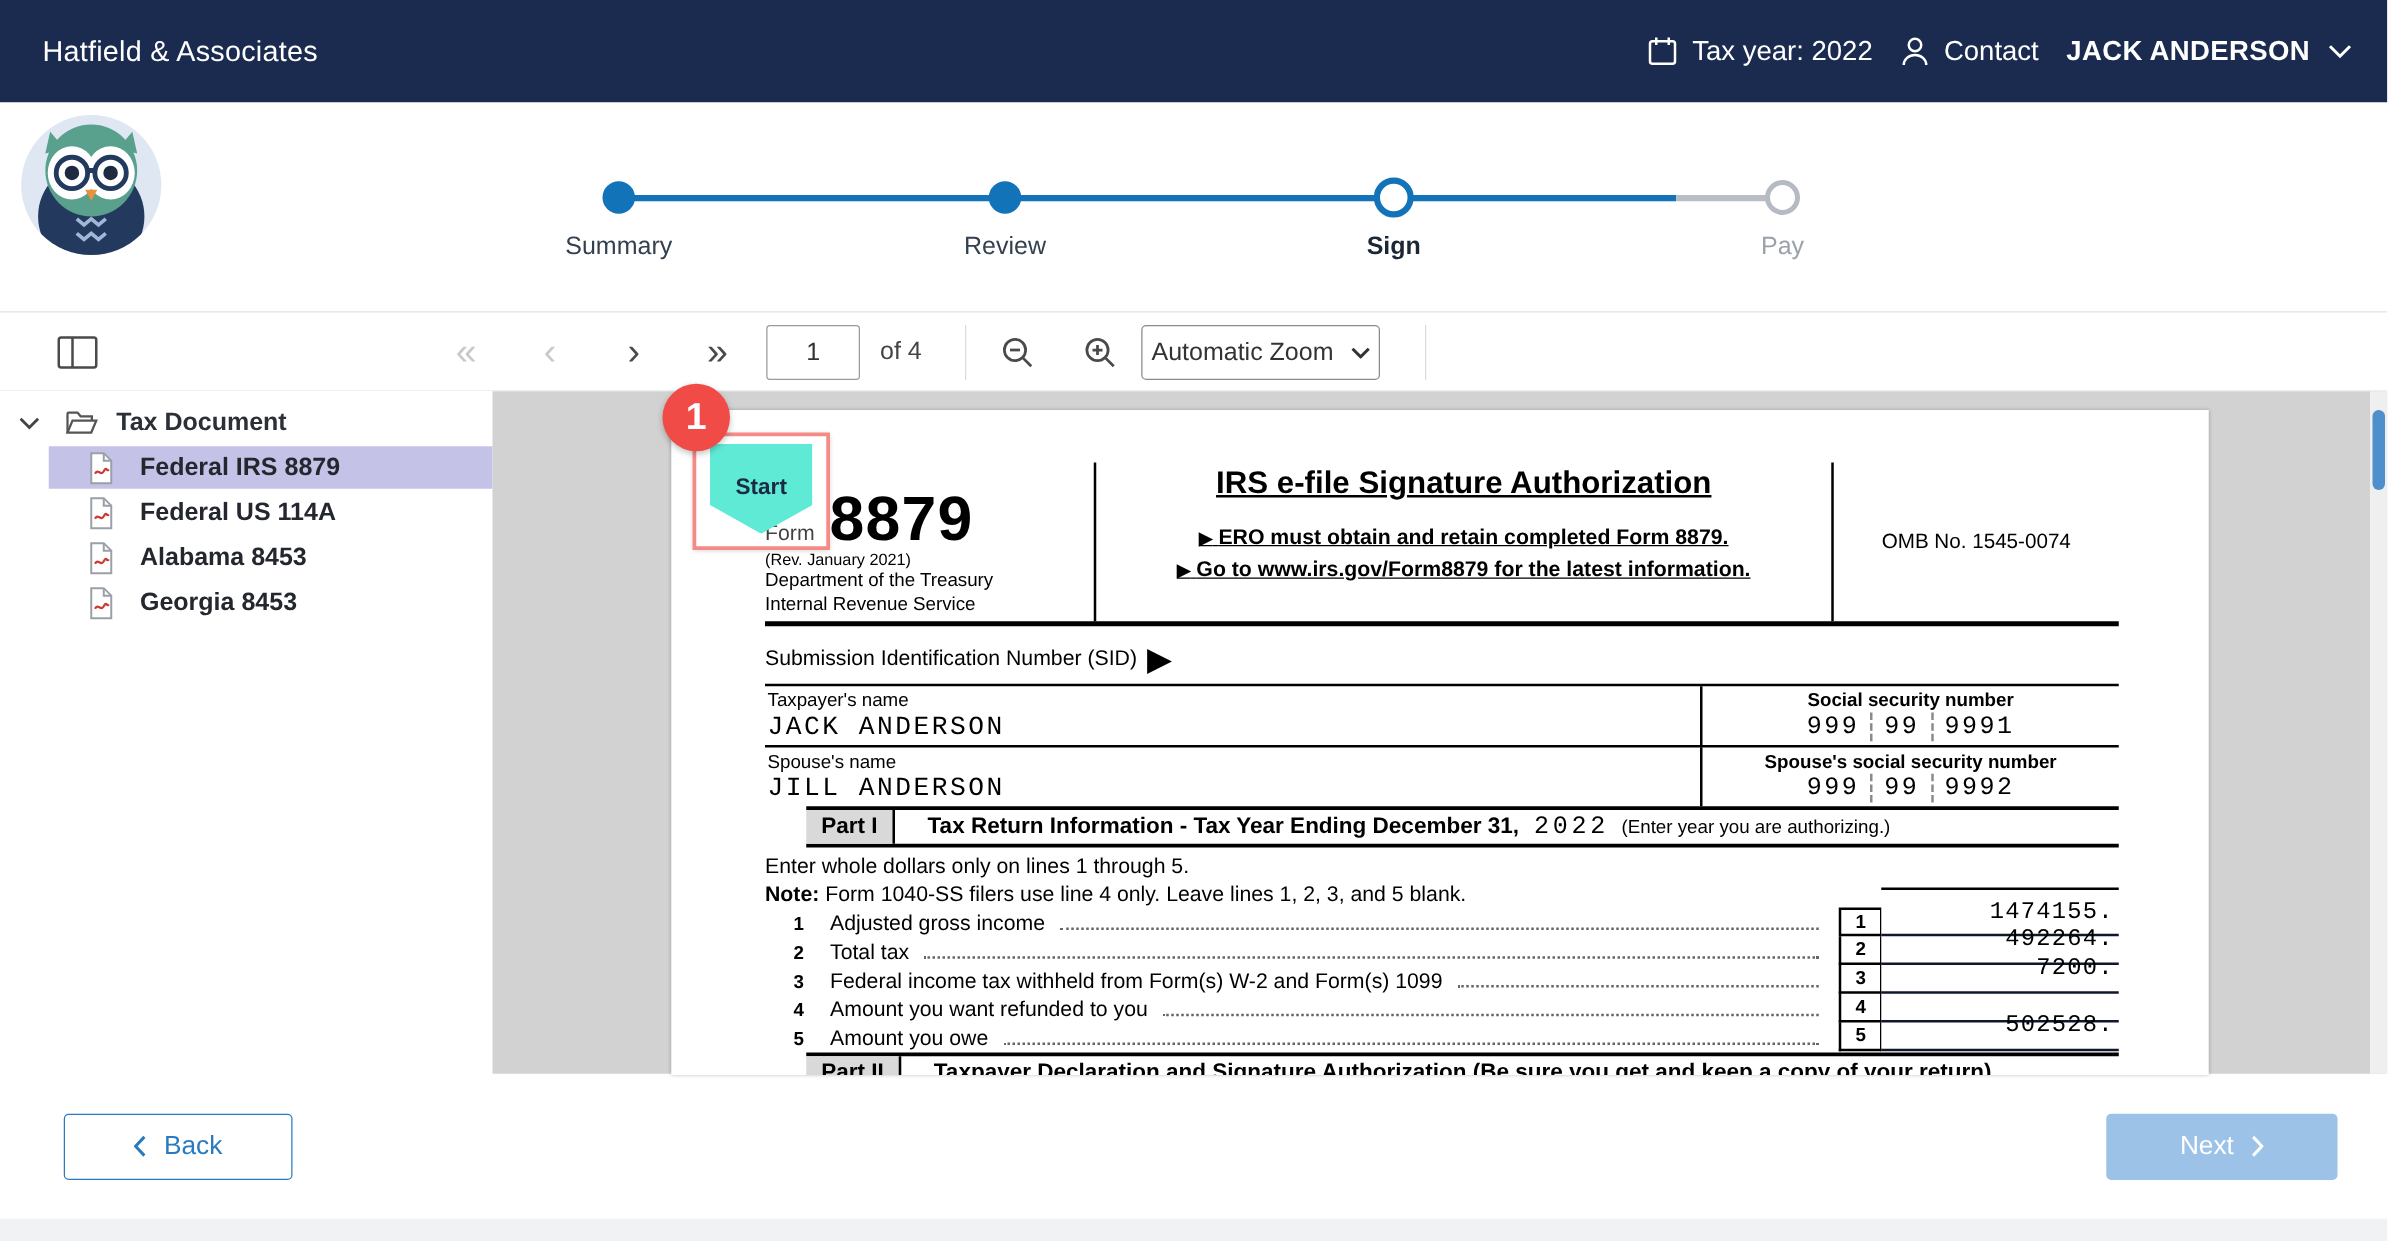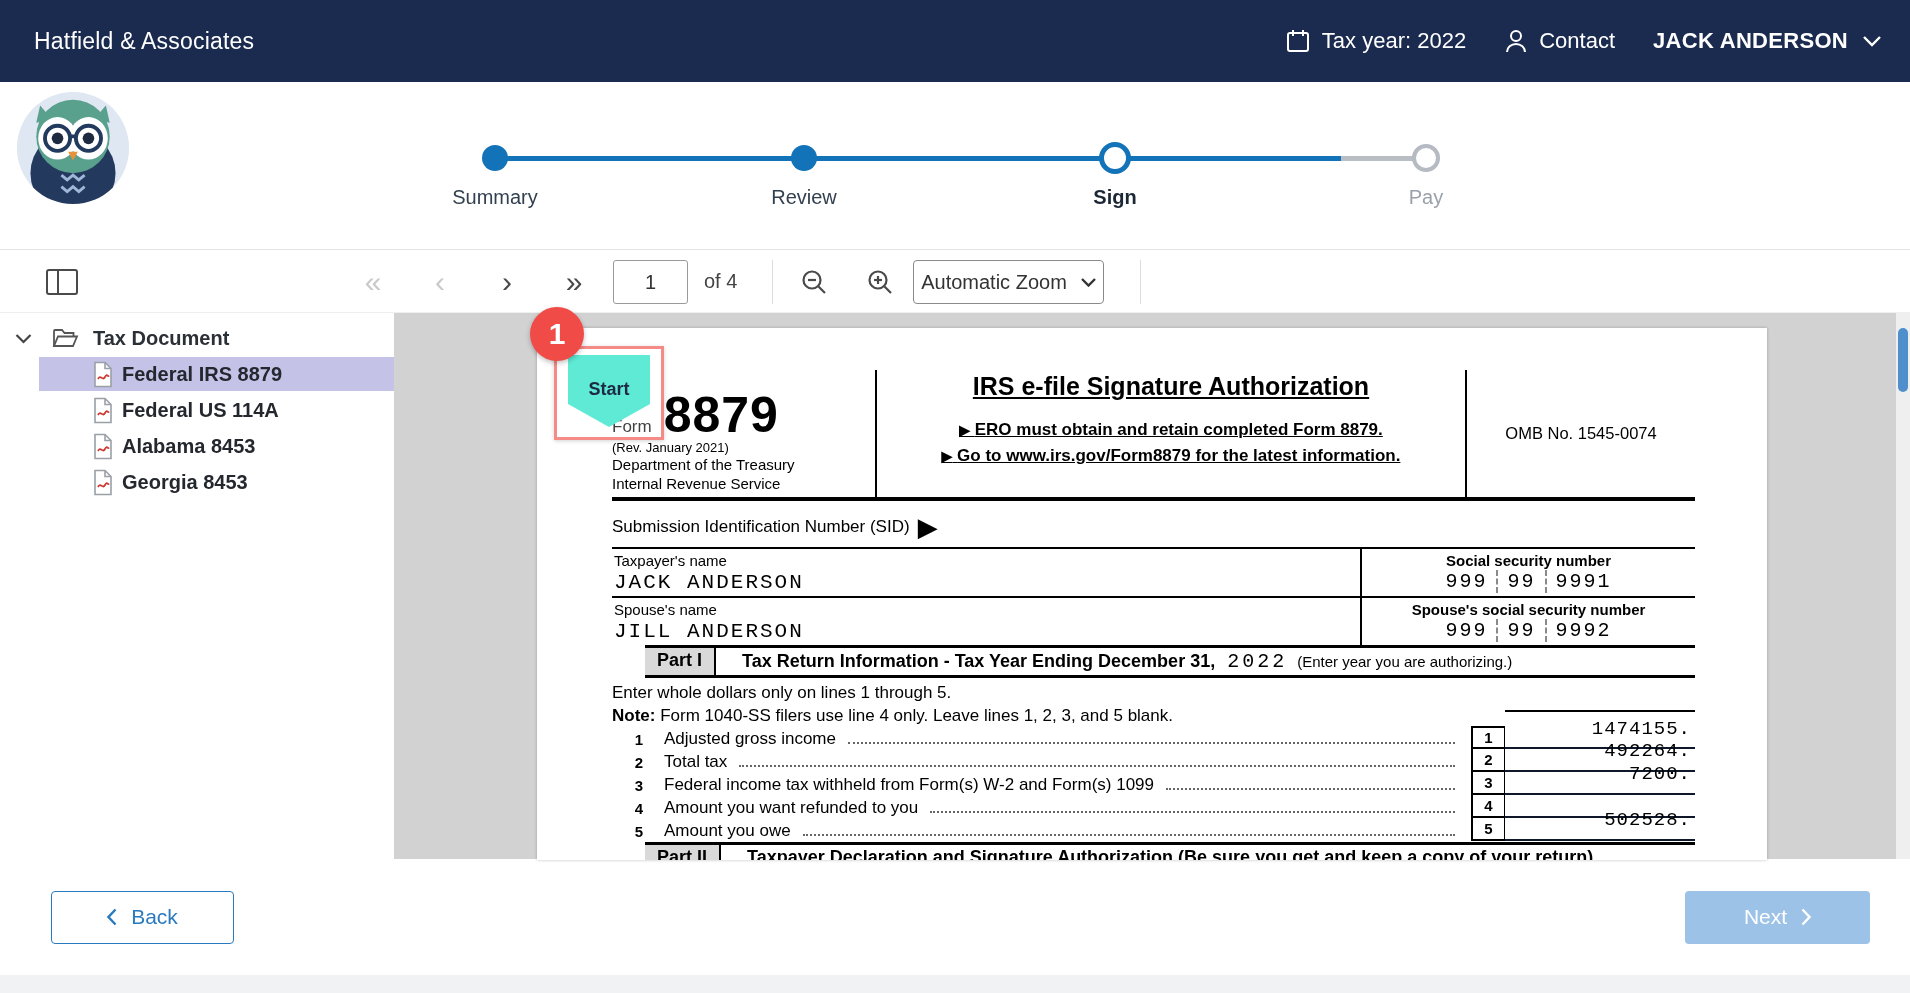--- a/index.html
+++ b/index.html
@@ -3,21 +3,21 @@
 <meta charset="utf-8">
 <style>
   * { box-sizing: border-box; margin: 0; padding: 0; }
   html,body { width:1910px; height:993px; }
   body { font-family:"Liberation Sans", sans-serif; background:#fff; }
   .app { position:relative; width:1910px; height:993px; overflow:hidden; background:#fff; }
 
   
   .navbar { height:82px; background:#1b2b4f; display:flex; align-items:center; padding:0 28px 0 34px; color:#fff; }
   .brand { font-size:23px; letter-spacing:.2px; }
-  .nav-right { margin-left:auto; display:flex; align-items:flex-start; gap:38px; font-size:22px; }
+  .nav-right { margin-left:auto; display:flex; align-items:flex-start; gap:22px; font-size:22px; }
   .nav-item { display:flex; align-items:center; gap:11px; cursor:pointer; }
   .nav-user { font-weight:bold; letter-spacing:.3px; display:flex; align-items:center; gap:14px; }
   .nav-ic { display:block; }
 
   
   .header { position:relative; height:167px; background:#fff; }
   .logo { position:absolute; left:15px; top:8px; width:116px; height:116px; }
   .step-line { position:absolute; height:5px; top:74px; }
   .step-line.blue { left:495px; width:846px; background:#1373b9; }
   .step-line.gray { left:1341px; width:85px; background:#b9bdc4; }
@@ -42,21 +42,21 @@
   .d1{left:772px;} .d2{left:1140px;}
   .tb-zoom { cursor:pointer; }
   .z1{left:800px;} .z2{left:866px;}
   .zoom-select { left:913px; top:10px; width:191px; height:44px; border:1px solid #8a8a8a; border-radius:4px; display:flex; align-items:center; justify-content:center; gap:14px; font-size:20px; color:#333; cursor:pointer; background:#fff; }
 
   
   .content { display:flex; height:547px; border-top:1px solid #efefef; }
   .sidebar { width:394px; background:#fff; padding-top:8px;font-weight:bold; }
   .tree-folder { display:flex; align-items:center; gap:14px; height:34px; padding-left:15px; font-size:20px; color:#2b2f36; cursor:pointer; }
   .tree-folder .fold-ic { margin-left:6px; }
-  .tree-item { display:flex; align-items:center; gap:8px; height:34px; margin:2px 0 2px 39px; padding-left:53px; font-size:20px; color:#24282e; cursor:pointer; }
+  .tree-item { display:flex; align-items:center; gap:20px; height:34px; margin:2px 0 2px 39px; padding-left:31px; font-size:20px; color:#24282e; cursor:pointer; }
   .tree-item.selected { background:#c5c2e8; }
 
   .viewer { flex:1; position:relative; background:#d2d2d2; overflow:visible; }
   .page { width:1230px; height:532px; margin:15px auto 0; background:#fff; overflow:hidden; padding:0 72px 0 75px; position:relative; box-shadow:0 0 3px rgba(0,0,0,.25); }
 
   .scroll-track { position:absolute; right:0; top:0; bottom:0; width:14px; background:#efefef; }
   .scroll-thumb { position:absolute; right:2px; top:15px; width:10px; height:64px; border-radius:5px; background:#4f8fcc; cursor:pointer; }
 
   
   .start-highlight { position:absolute; left:160px; top:33px; width:110px; height:94px; border:3px solid #f58a86; background:rgba(255,255,255,.25); box-shadow:0 1px 4px rgba(0,0,0,.18); z-index:5; cursor:pointer; }

